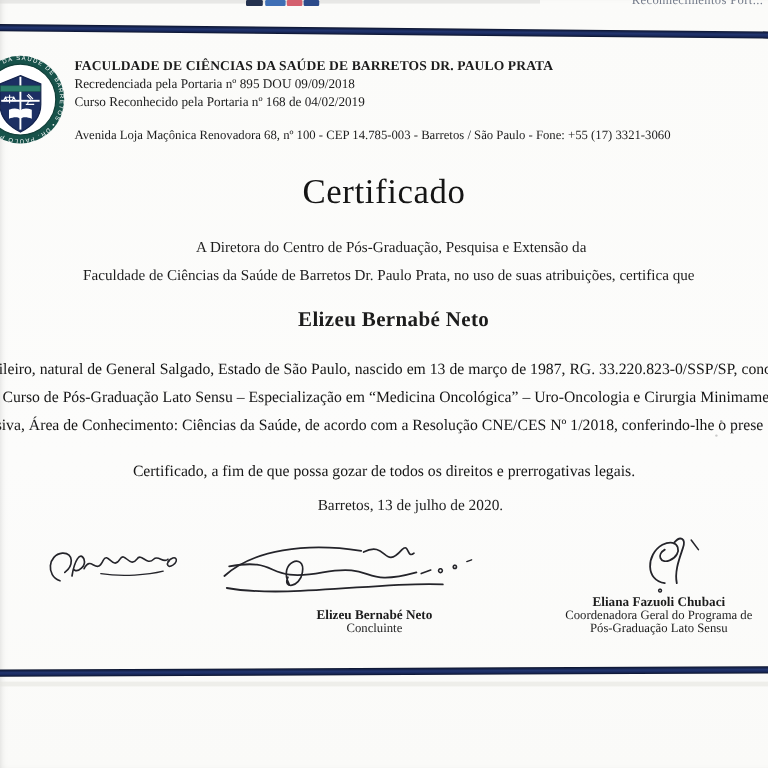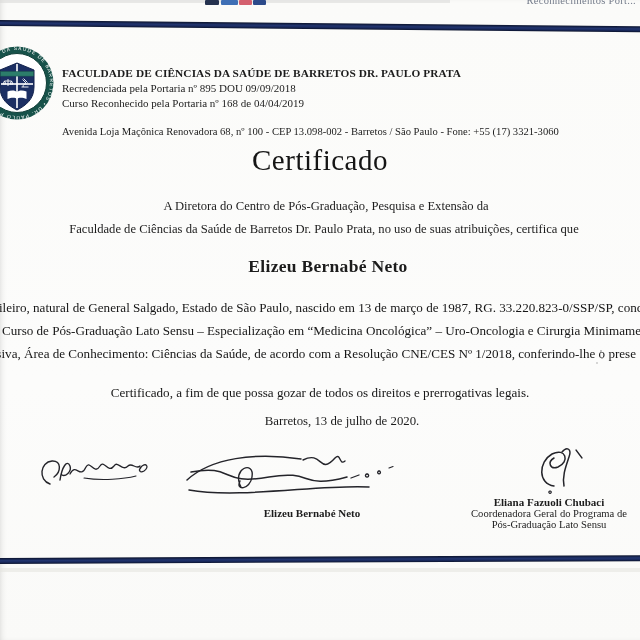--- a/index.html
+++ b/index.html
@@ -30,21 +30,21 @@
   
   .bar{
     left:-5px;width:655px;height:6px;
     background:linear-gradient(180deg,#0b132c 0%,#22356f 45%,#1a2a5e 70%,#0b132c 100%);
   }
   .bar-top{top:20px;transform:rotate(0.55deg);transform-origin:left top;}
   .bar-bottom{top:558px;transform:rotate(-0.25deg);transform-origin:left top;}
   .below-bar-streak{top:568px;left:0;width:640px;height:4px;background:#e4e3df;opacity:.55;}
   
   .seal{left:-23px;top:43px;width:80px;height:80px;}
-  .hdr{left:62px;white-space:nowrap;margin-top:18px;}
+  .hdr{left:62px;white-space:nowrap;}
   .hdr-bold{font-weight:bold;font-size:11.3px;letter-spacing:.1px;}
   .hdr-reg{font-size:11px;}
   .hdr-addr{font-size:10.6px;}
   .h1{top:49px;} .h2{top:64px;} .h3{top:79px;} .h4{top:93px;} .h5{top:108px;}
   
   .title{
     top:144px;left:0;width:640px;text-align:center;padding-left:0;box-sizing:border-box;
     font-size:29px;letter-spacing:.5px;color:#151515;
   }
   .center-line{left:0;width:640px;text-align:center;white-space:nowrap;}
@@ -109,22 +109,22 @@
 
     <g stroke="#ffffff" stroke-width="0.9" fill="none">
       <path d="M45.5,36.5 l3.5,3.5 M46.5,35.5 l4,4 M44.5,44 h7 M46,44 c0,-2.5 1.5,-3.5 3.5,-3"></path>
     </g>
 
     <path d="M30.5,48.5 C34.5,46.8 38.6,47.3 40,49.2 C41.4,47.3 45.5,46.8 49.5,48.5 L49.5,56 C45.5,54.2 41.5,54.3 40,56.1 C38.5,54.3 34.5,54.2 30.5,56 Z" fill="#ffffff"></path>
   </svg>
 
   <div class="abs hdr hdr-bold h1">FACULDADE DE CIÊNCIAS DA SAÚDE DE BARRETOS DR. PAULO PRATA</div>
   <div class="abs hdr hdr-reg h2">Recredenciada pela Portaria nº 895 DOU 09/09/2018</div>
-  <div class="abs hdr hdr-reg h3">Curso Reconhecido pela Portaria nº 168 de 04/04/2019</div>
-  <div class="abs hdr hdr-addr h5">Avenida Loja Maçônica Renovadora 68, nº 100 - CEP 13.098-002 - Barretos / São Paulo - Fone: +55 (17) 3321-3060</div>
+  <div class="abs hdr hdr-reg h3">Curso Reconhecido pela Portaria nº 168 de 04/02/2019</div>
+  <div class="abs hdr hdr-addr h5">Avenida Loja Maçônica Renovadora 68, nº 100 - CEP 14.785-003 - Barretos / São Paulo - Fone: +55 (17) 3321-3060</div>
 
   <div class="abs title">Certificado</div>
 
   <div class="abs center-line intro i1">A Diretora do Centro de Pós-Graduação, Pesquisa e Extensão da</div>
   <div class="abs center-line intro i2">Faculdade de Ciências da Saúde de Barretos Dr. Paulo Prata, no uso de suas atribuições, certifica que</div>
 
   <div class="abs center-line name">Elizeu Bernabé Neto</div>
 
   <div class="abs bodyline bl-center b1">sileiro, natural de General Salgado, Estado de São Paulo, nascido em 13 de março de 1987, RG. 33.220.823-0/SSP/SP, concl</div>
   <div class="abs bodyline b2">Curso de Pós-Graduação Lato Sensu – Especialização em “Medicina Oncológica” – Uro-Oncologia e Cirurgia Minimament</div>
@@ -160,20 +160,21 @@
   <svg class="abs scrawl scrawl-right" viewBox="0 0 76 54">
     <path stroke-width="1.5" d="M34,42 C18,40 18,18 32,10 C46,3 50,18 38,23 C30,26 27,18 34,14"></path>
     <path stroke-width="1.5" d="M42,8 C47,2 52,5 49,13 C46,22 42,32 44,42"></path>
     <path stroke-width="1.3" d="M56,6 l6,8"></path>
     <path stroke-width="1.2" d="M30,47 a1.2,1.2 0 1 0 .1,0"></path>
   </svg>
 
 
   <div class="abs sigblock sb-mid">
     <div class="sig-name">Elizeu Bernabé Neto</div>
+    <div class="sig-role">Concluinte</div>
   </div>
 
   <div class="abs sigblock sb-right">
     <div class="sig-name">Eliana Fazuoli Chubaci</div>
     <div class="sig-role">Coordenadora Geral do Programa de</div>
     <div class="sig-role">Pós-Graduação Lato Sensu</div>
   </div>
 
   <div class="abs bar bar-bottom"></div>
   <div class="abs below-bar-streak"></div>

